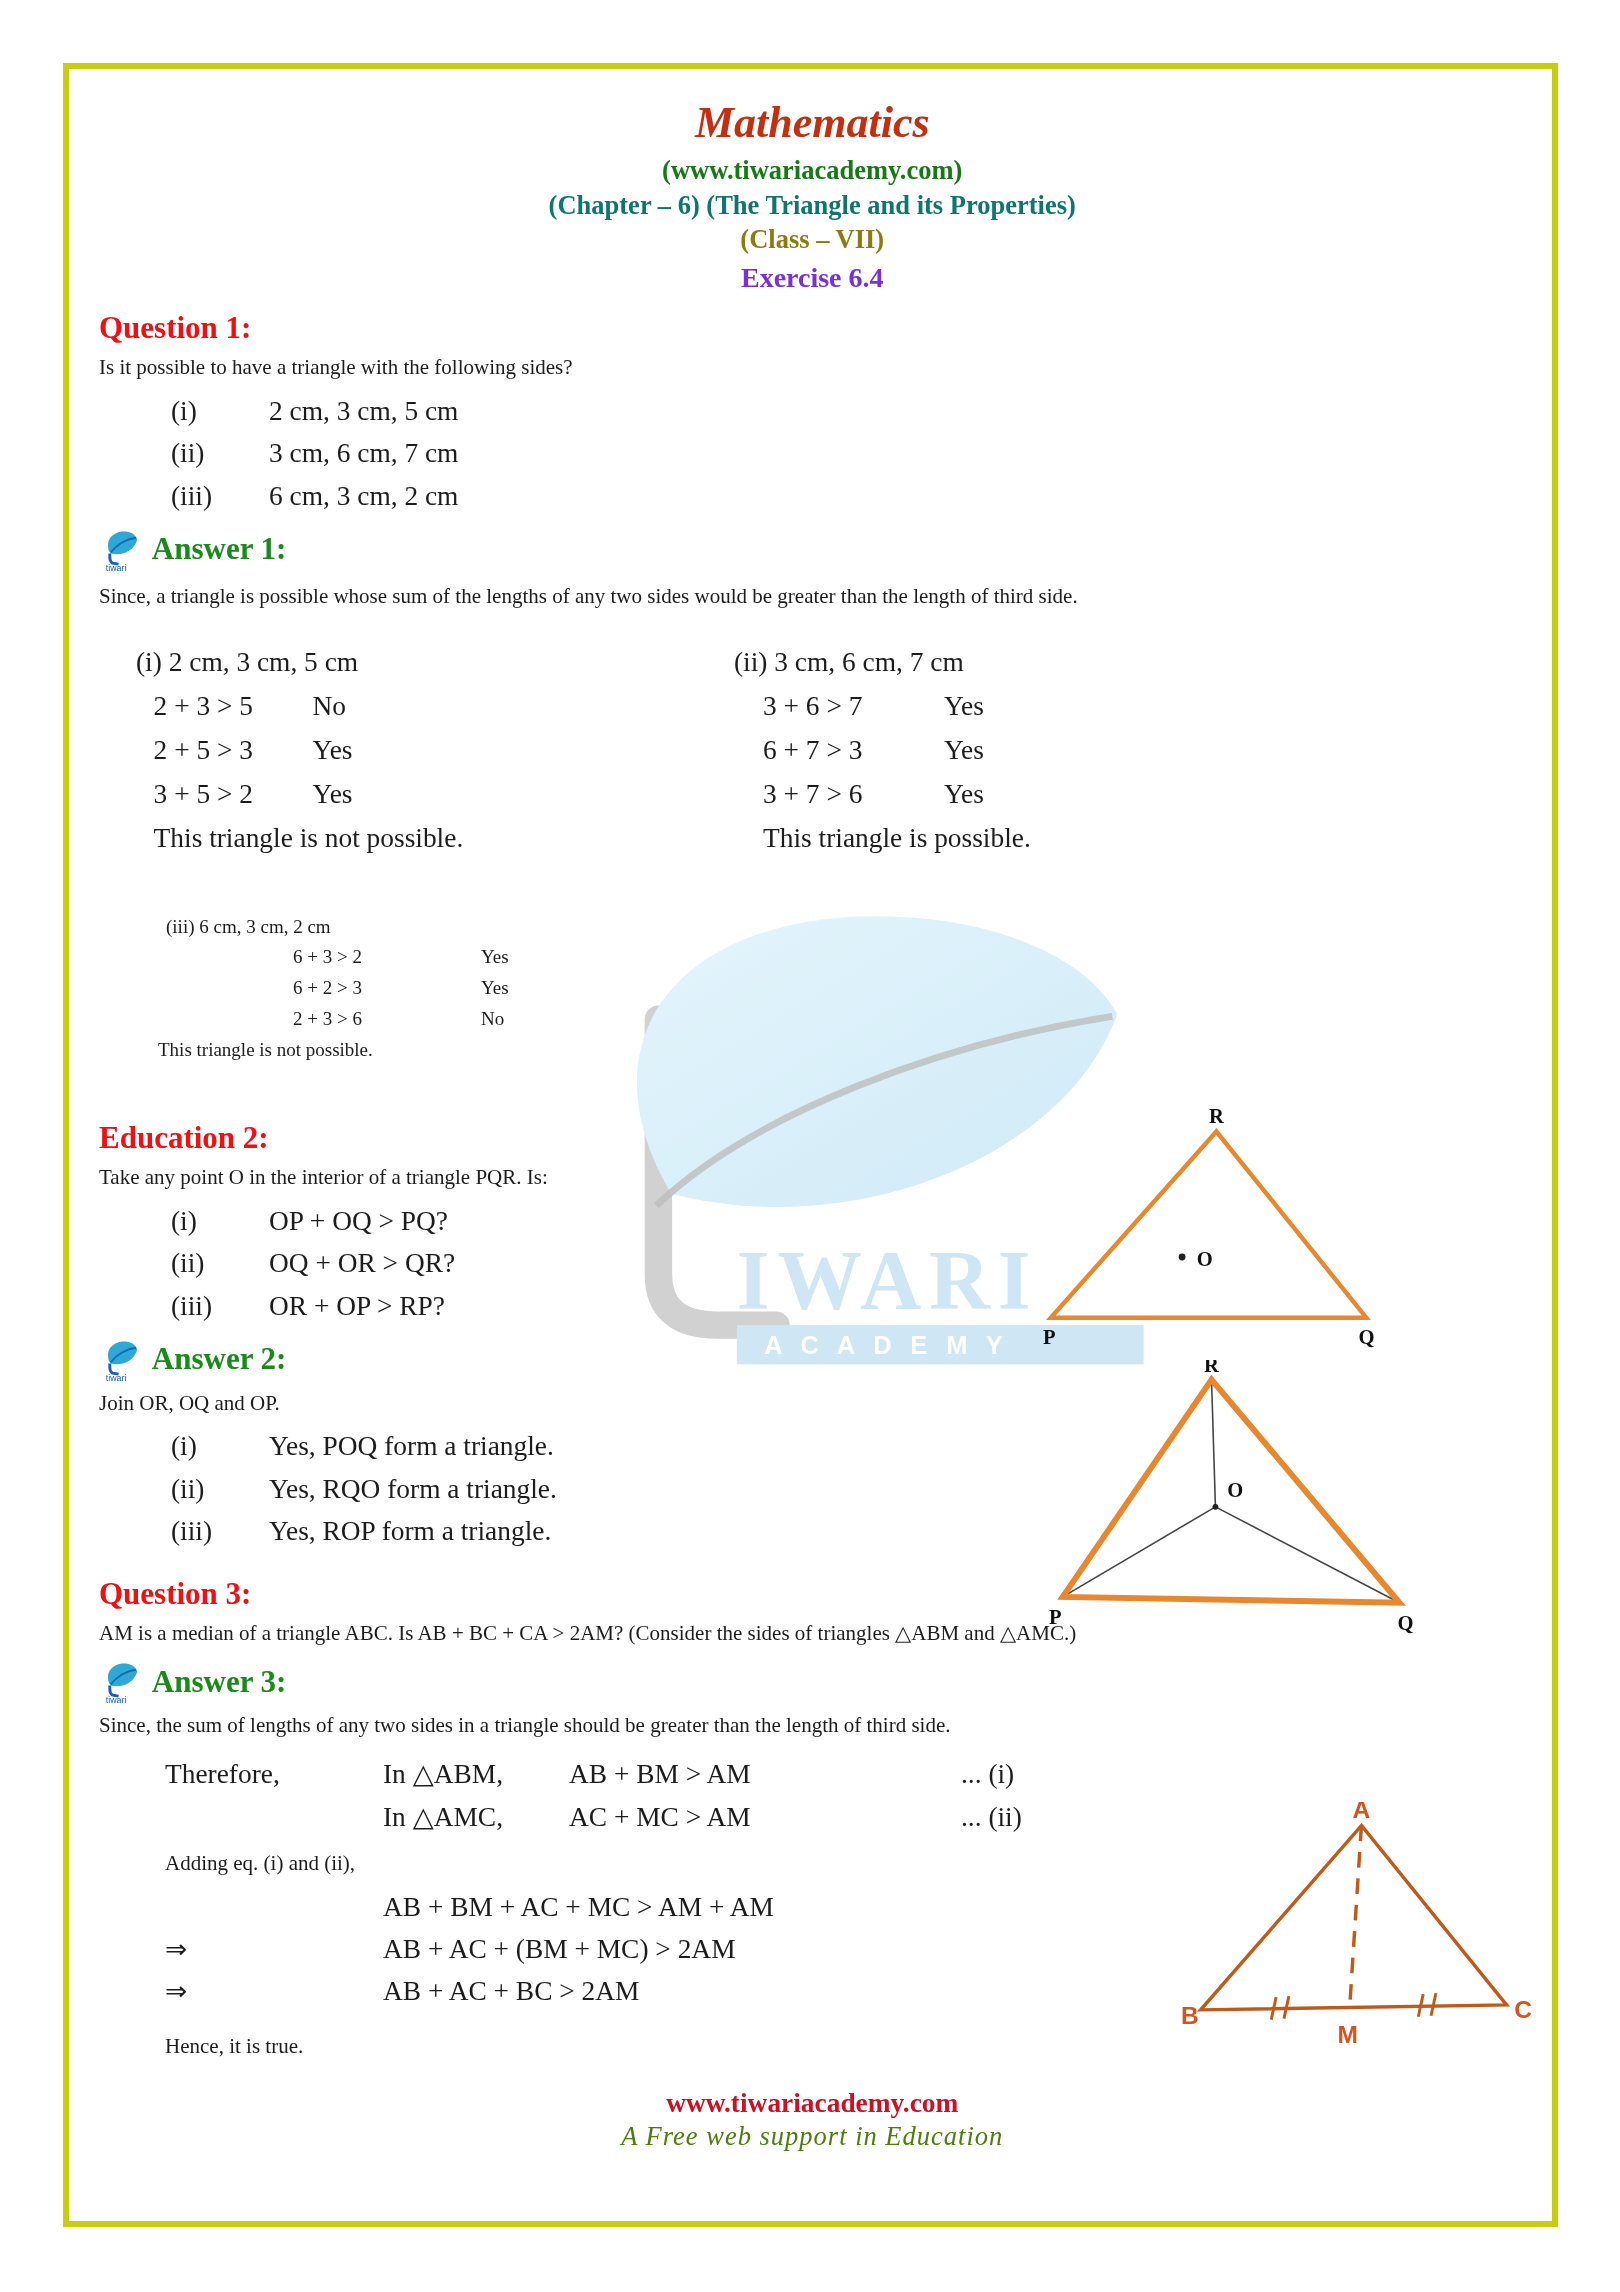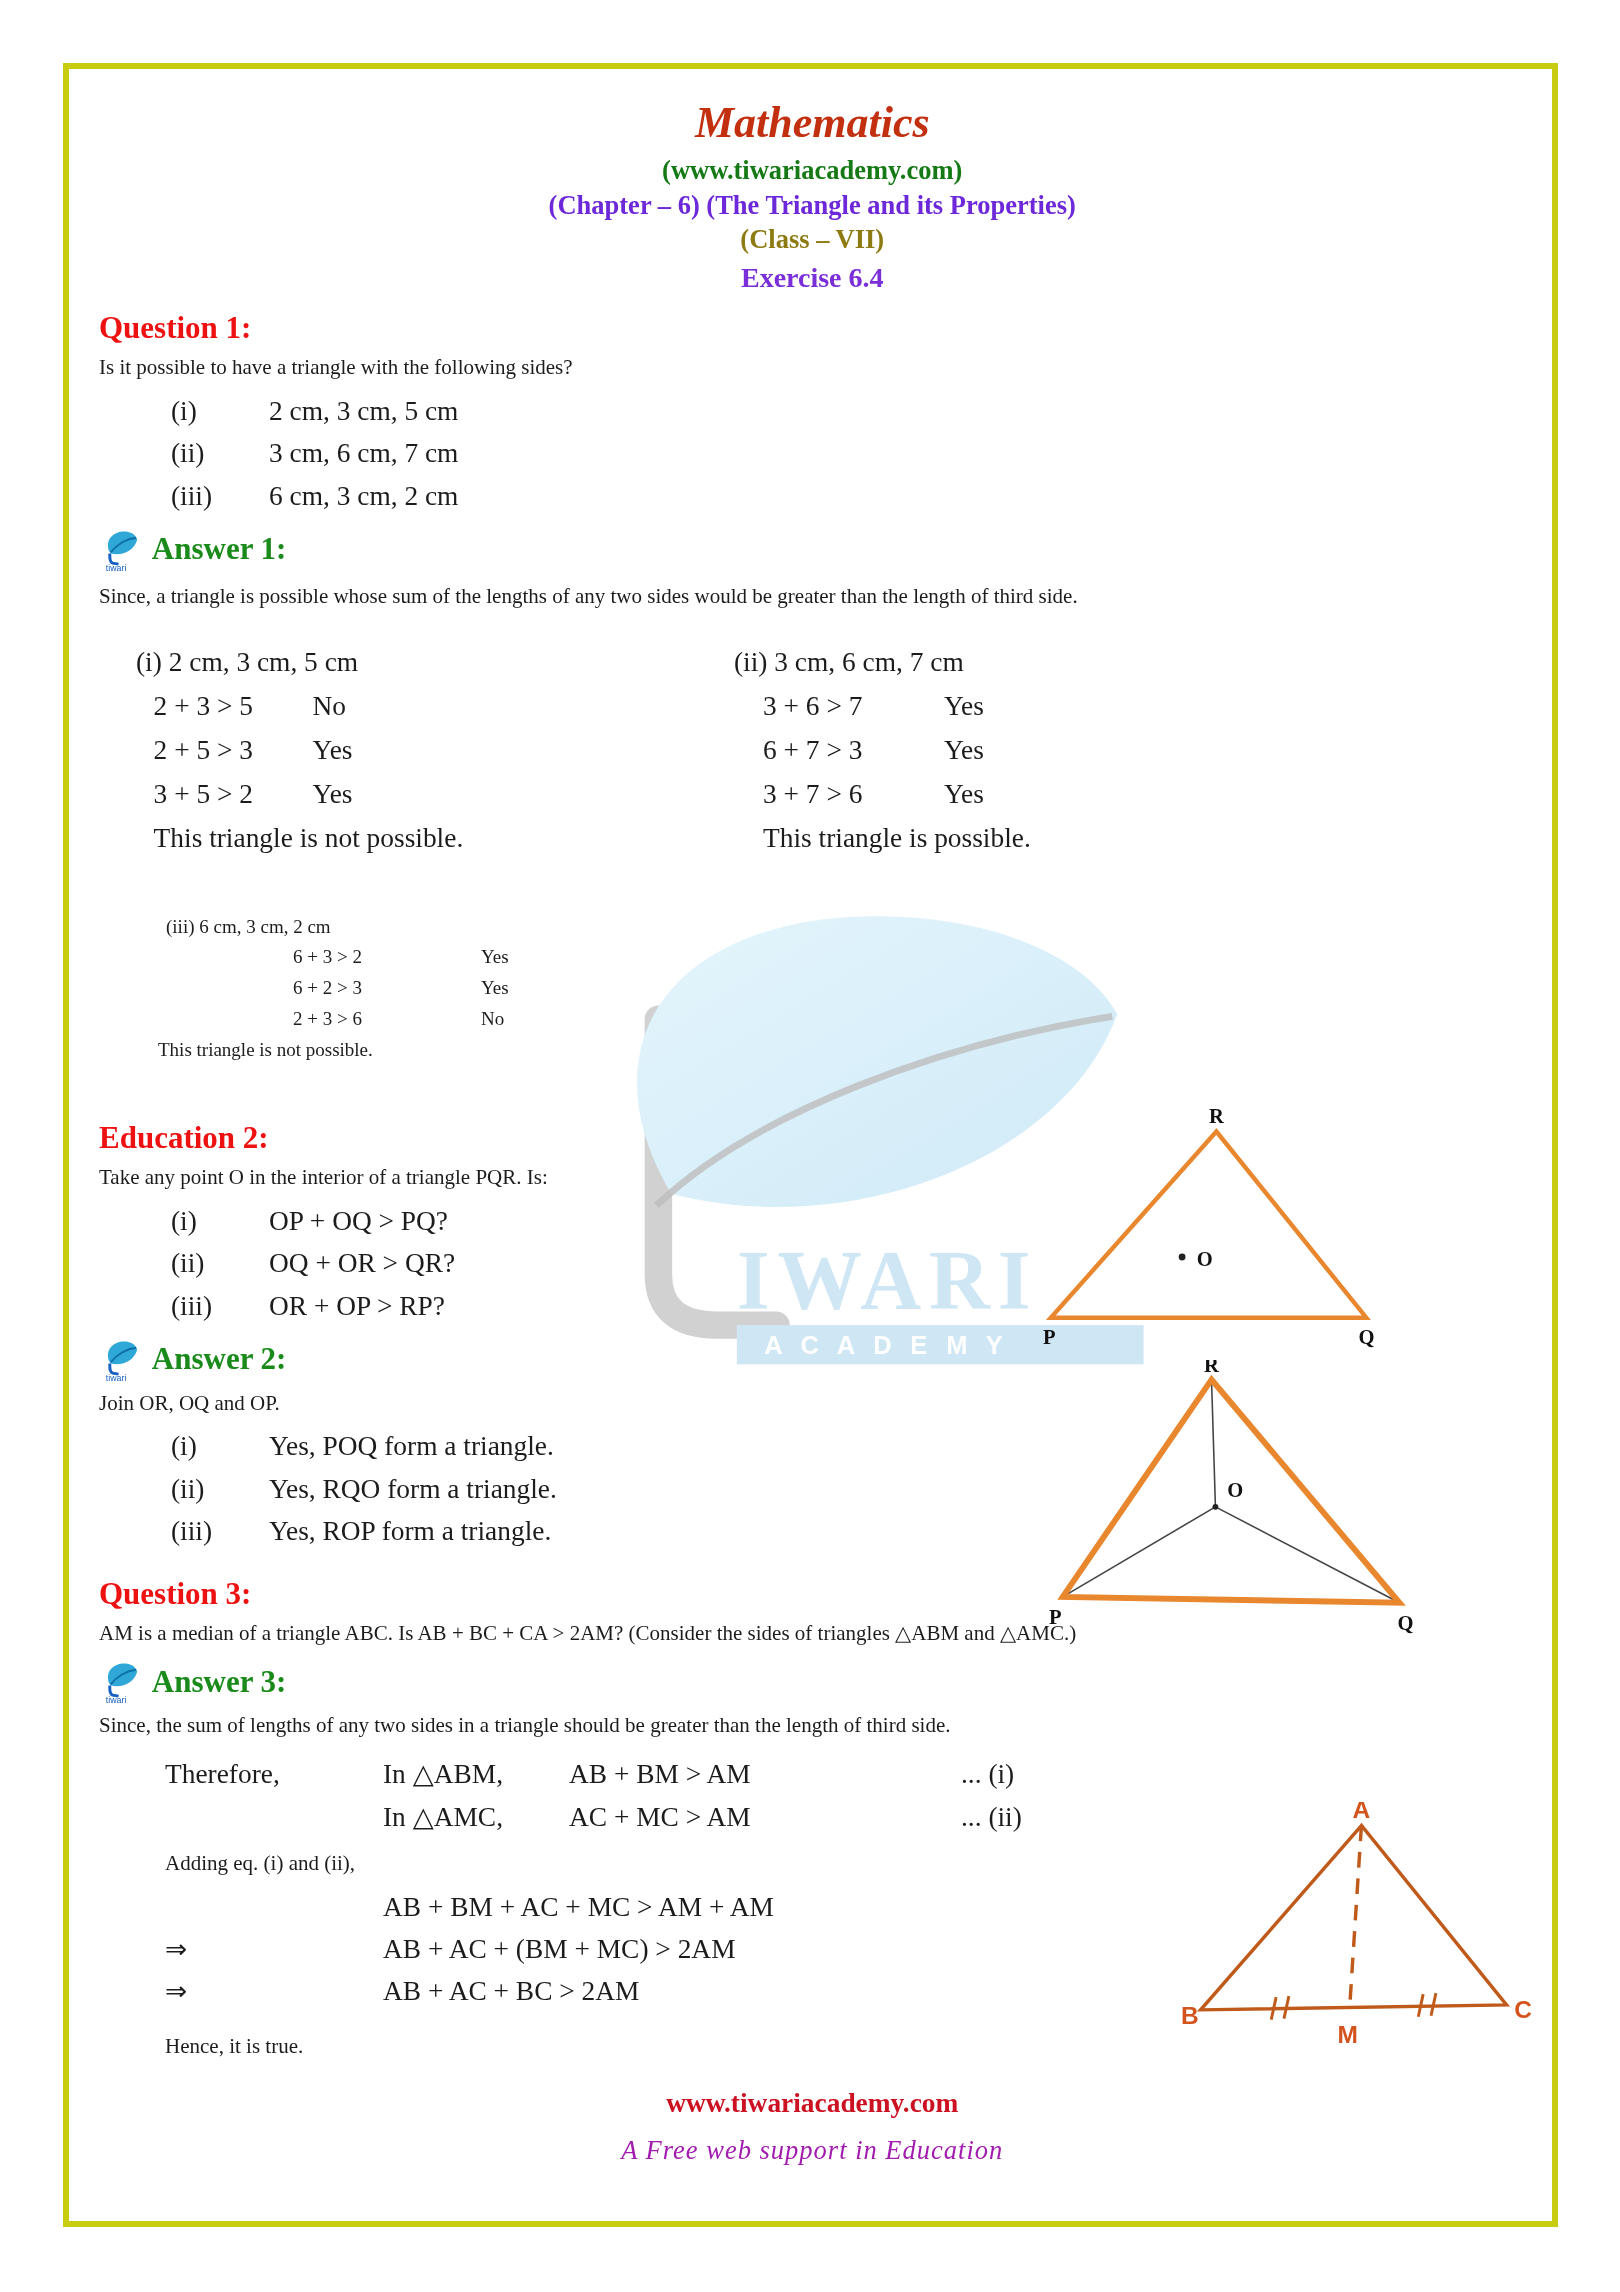--- a/index.html
+++ b/index.html
@@ -9,21 +9,21 @@
   }
   .frame{position:absolute;left:63px;top:63px;width:1495px;height:2164px;
     border:6.9px solid #c9cd12;box-sizing:border-box;z-index:2;pointer-events:none;}
   .watermark{position:absolute;left:529px;top:882px;z-index:0;}
   .content{position:absolute;left:70px;top:70px;width:1481px;z-index:1;
     padding:0 25.5px 0 29px;box-sizing:border-box;}
   
   .header{text-align:center;line-height:1.3;}
   .doc-title{font-size:44px;font-weight:bold;font-style:italic;color:#c33010;margin-top:24px;}
   .doc-site{font-size:26.5px;font-weight:bold;color:#157a15;margin-top:2px;}
-  .doc-chapter{font-size:26.5px;font-weight:bold;color:#6d28d9;}
+  .doc-chapter{font-size:26.5px;font-weight:bold;color:#0f766e;}
   .doc-class{font-size:26.5px;font-weight:bold;color:#8d7b12;}
   .doc-exercise{font-size:28px;font-weight:bold;color:#7a2fd8;margin-top:3.9px;}
   
   .q-heading{font-size:31px;color:#ee1111;font-weight:bold;margin:23.5px 0 5.9px 0;}
   .q1-first{margin-top:13.7px;}
   .body-line{font-size:21px;margin:5.9px 0;line-height:1.5;}
   .num-row{display:flex;font-size:27.4px;line-height:1.55;}
   .num{display:inline-block;width:98px;margin-left:72px;flex:none;}
   .ans-row{display:flex;align-items:center;gap:7.8px;margin-top:9.8px;}
   .a-heading{font-size:31px;color:#1a8a1a;font-weight:bold;margin:0;}
@@ -49,21 +49,21 @@
   .eq-row{display:flex;font-size:27.4px;line-height:1.55;margin-left:66px;}
   .eq-pre{display:inline-block;width:218px;flex:none;}
   .eq-in{display:inline-block;width:186px;flex:none;}
   .eq-body{display:inline-block;width:392px;flex:none;}
   .eq-arrow{display:inline-block;width:218px;flex:none;font-family:"DejaVu Sans",sans-serif;font-size:26.5px;}
   .adding{margin:9.8px 0 5.9px 66px;}
   .hence{margin:17.6px 0 0 66px;}
   
   .footer{text-align:center;margin-top:25.5px;}
   .f-site{font-size:27.4px;font-weight:bold;color:#cc1122;}
-  .f-tagline{font-size:26.5px;font-style:italic;color:#a21caf;letter-spacing:1px;margin-top:16px;}
+  .f-tagline{font-size:26.5px;font-style:italic;color:#4d7c0f;letter-spacing:1px;margin-top:2px;}
   
   .diagram{position:absolute;z-index:1;}
   .diagram-pqr-plain{left:1037px;top:1108px;}
   .diagram-pqr-joined{left:1047px;top:1360px;}
   .diagram-abc{left:1181px;top:1802px;}
   .dlabel{font-family:"Liberation Serif","DejaVu Serif",serif;font-weight:bold;font-size:21px;fill:#111;}
   .alabel{font-family:"Liberation Sans","DejaVu Sans",sans-serif;font-weight:bold;font-size:25px;fill:#d4541e;}
   .wm-brand{font-family:"Liberation Serif","DejaVu Serif",serif;font-weight:bold;font-size:86px;fill:#cfe6f4;letter-spacing:8px;}
   .wm-sub{font-family:"Liberation Sans","DejaVu Sans",sans-serif;font-weight:bold;font-size:26px;fill:#ffffff;letter-spacing:6px;}
   .logo-word{font-family:"Liberation Sans","DejaVu Sans",sans-serif;font-size:9px;fill:#1560c0;}

